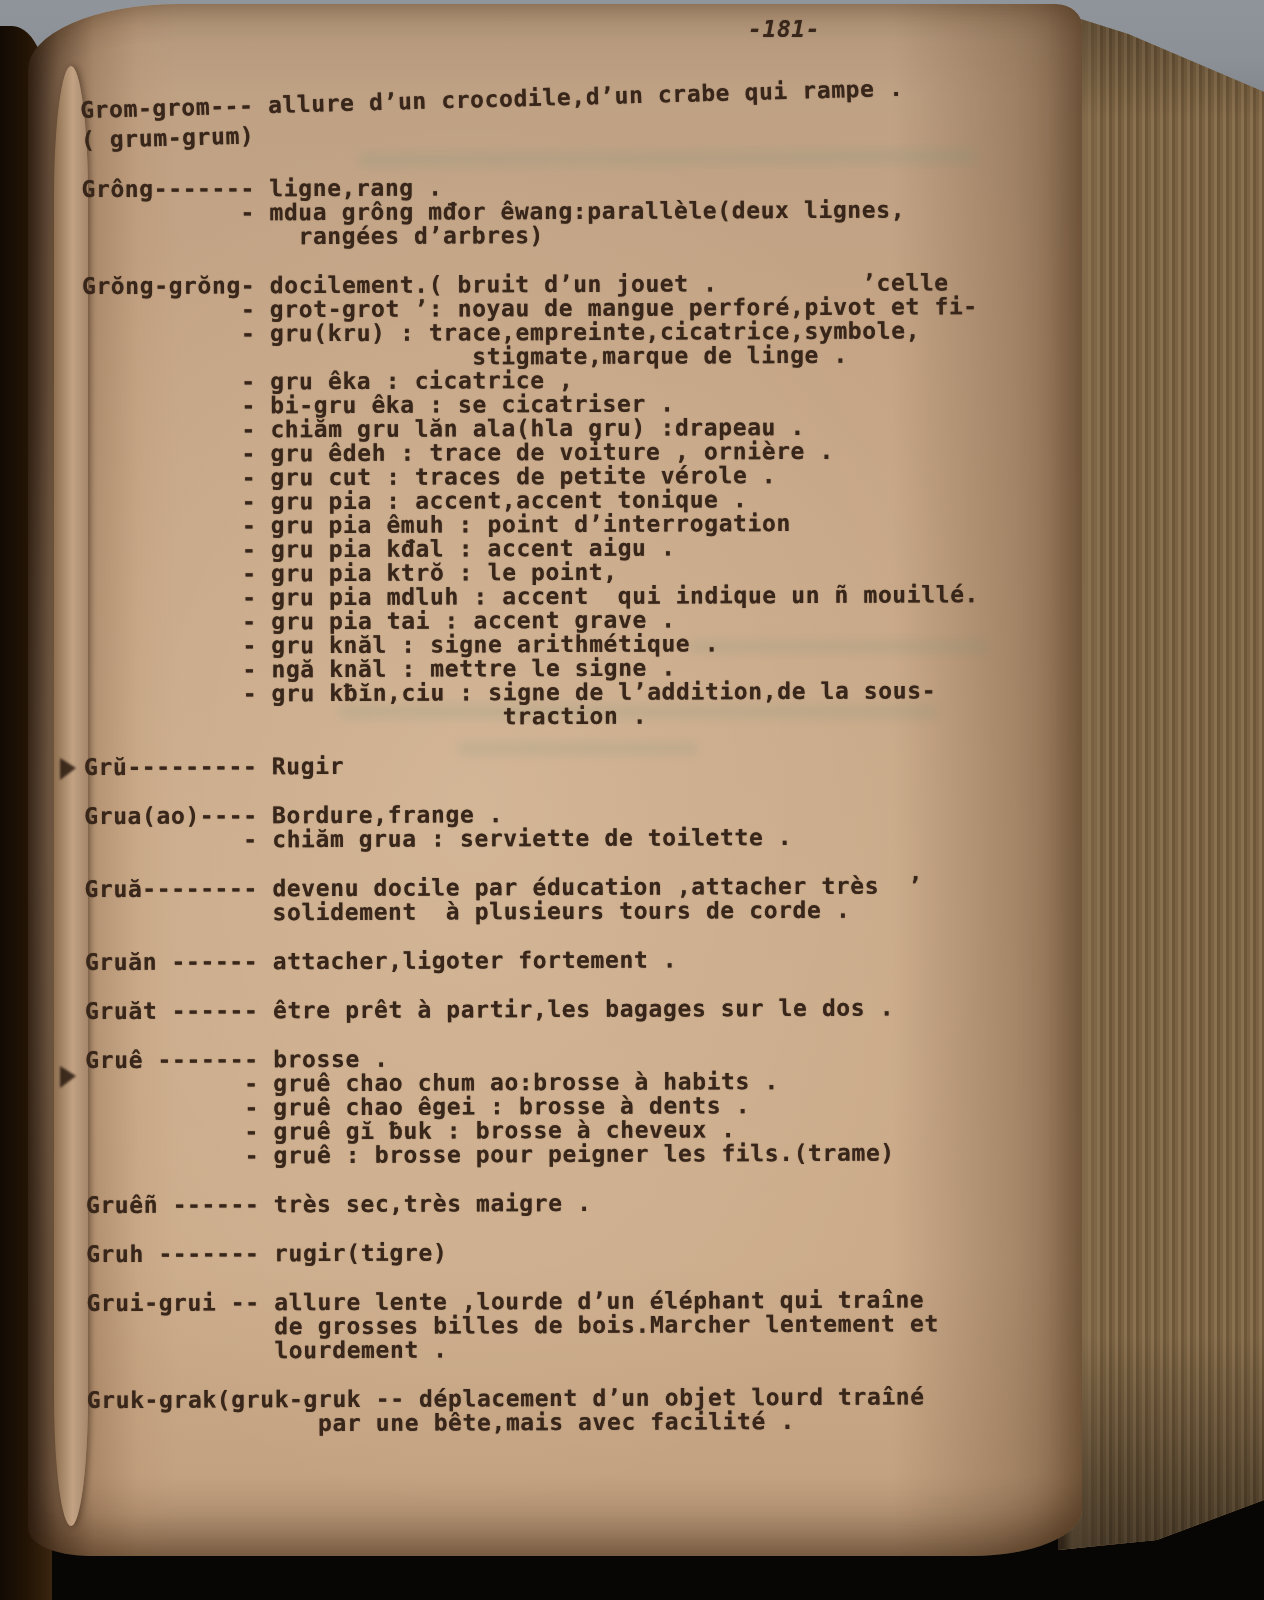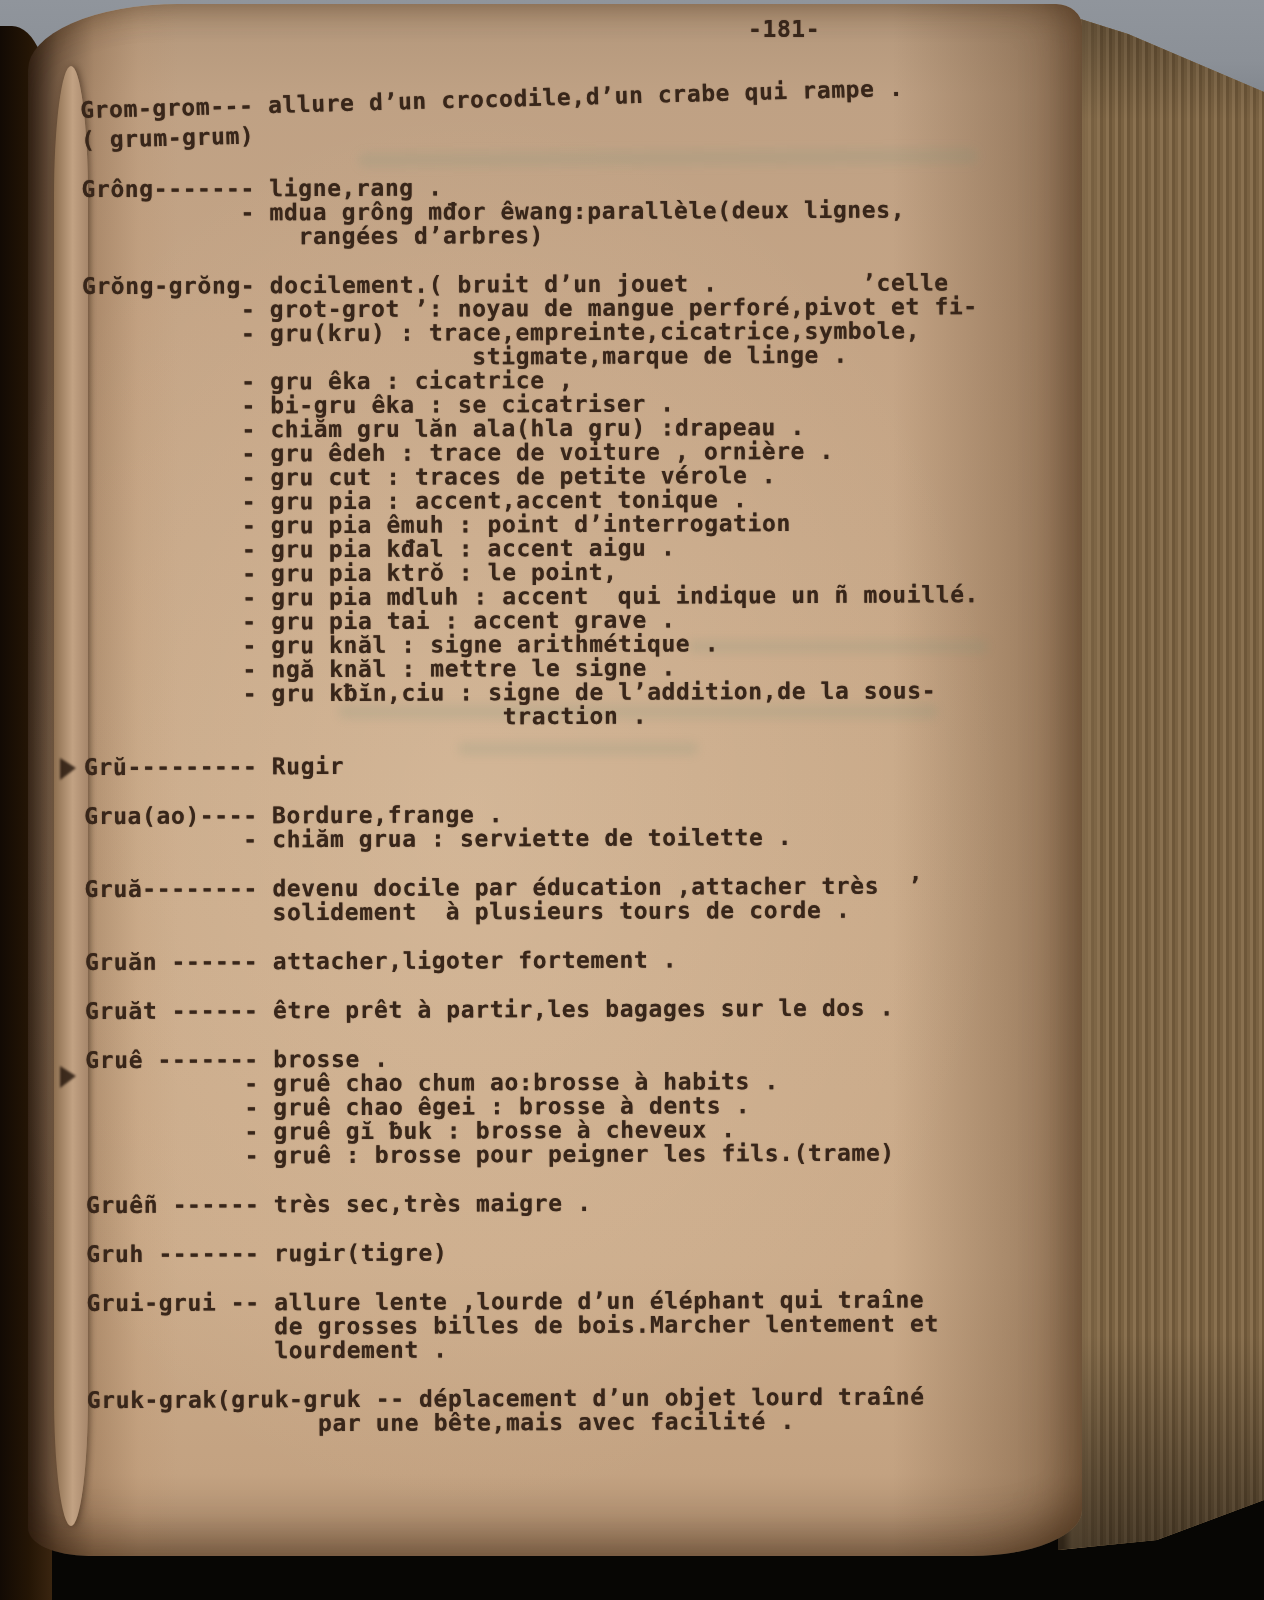--- a/index.html
+++ b/index.html
@@ -69,21 +69,21 @@
   .smudge.s4{left:430px;top:738px;width:240px;height:13px;}
   
   .typed{
     color:#38261a;
     font-weight:bold;
     font-size:23px;
     letter-spacing:.6px;
     text-shadow:0 0 1px rgba(56,35,18,.65);
   }
   .page-number{
-    position:absolute;left:748px;top:16px;white-space:pre;
+    position:absolute;left:748px;top:16px;white-space:pre;font-style:italic;
   }
   .text-block{
     position:absolute;left:84px;top:90px;width:960px;
     transform:rotate(-.25deg);
   }
   .entry{margin-top:25px;}
   .entry:first-child{margin-top:6px;transform:rotate(-1.3deg);transform-origin:0 100%;}
   .entry:first-child .tline:nth-child(2){margin-top:6px;}
   .tline{white-space:pre;line-height:24px;height:24px;}
 </style>

